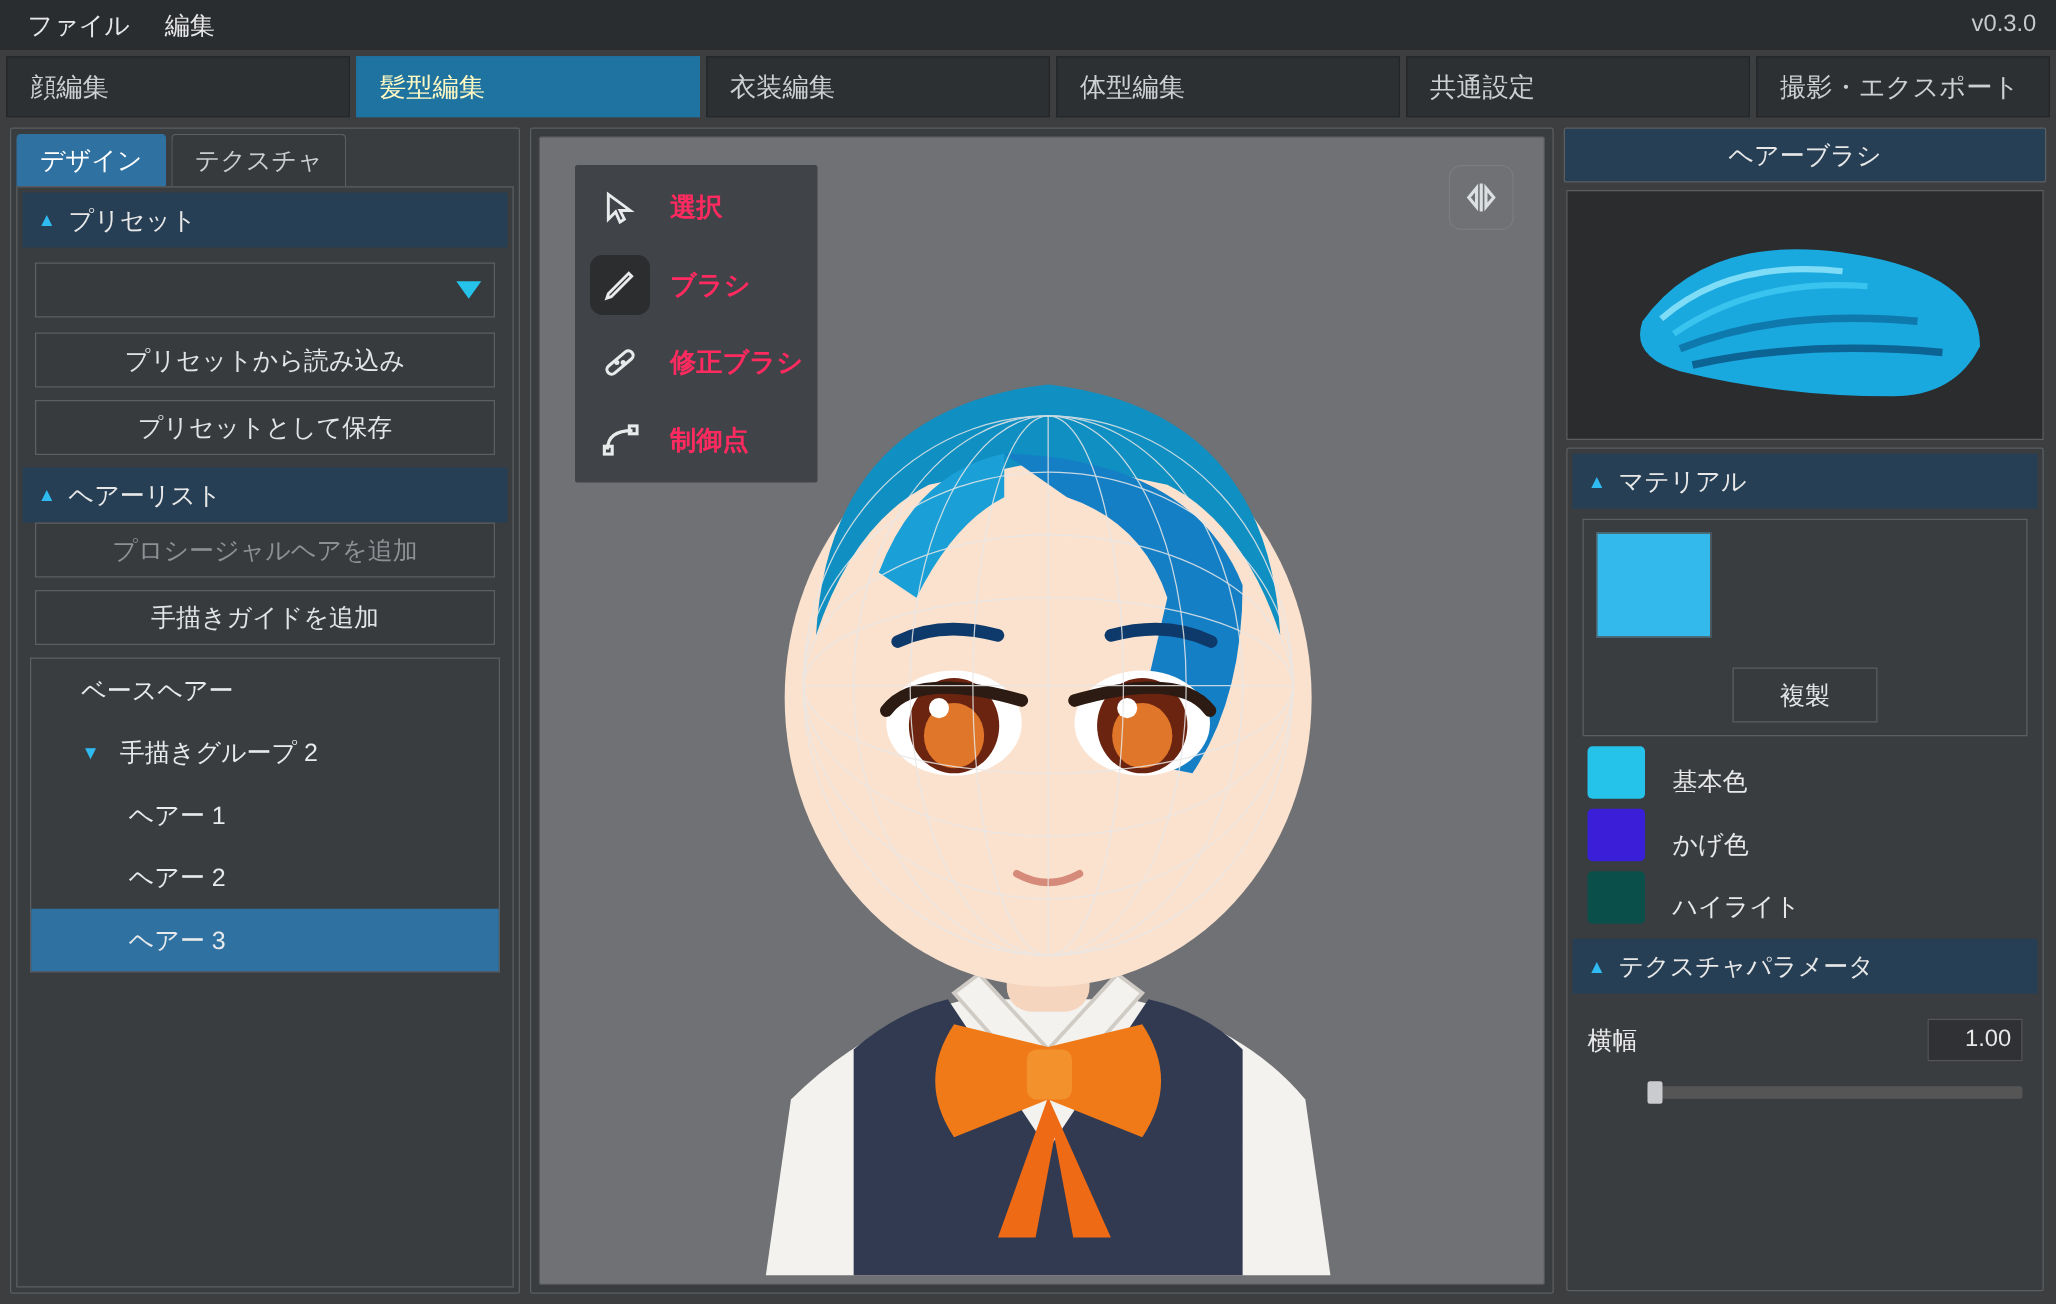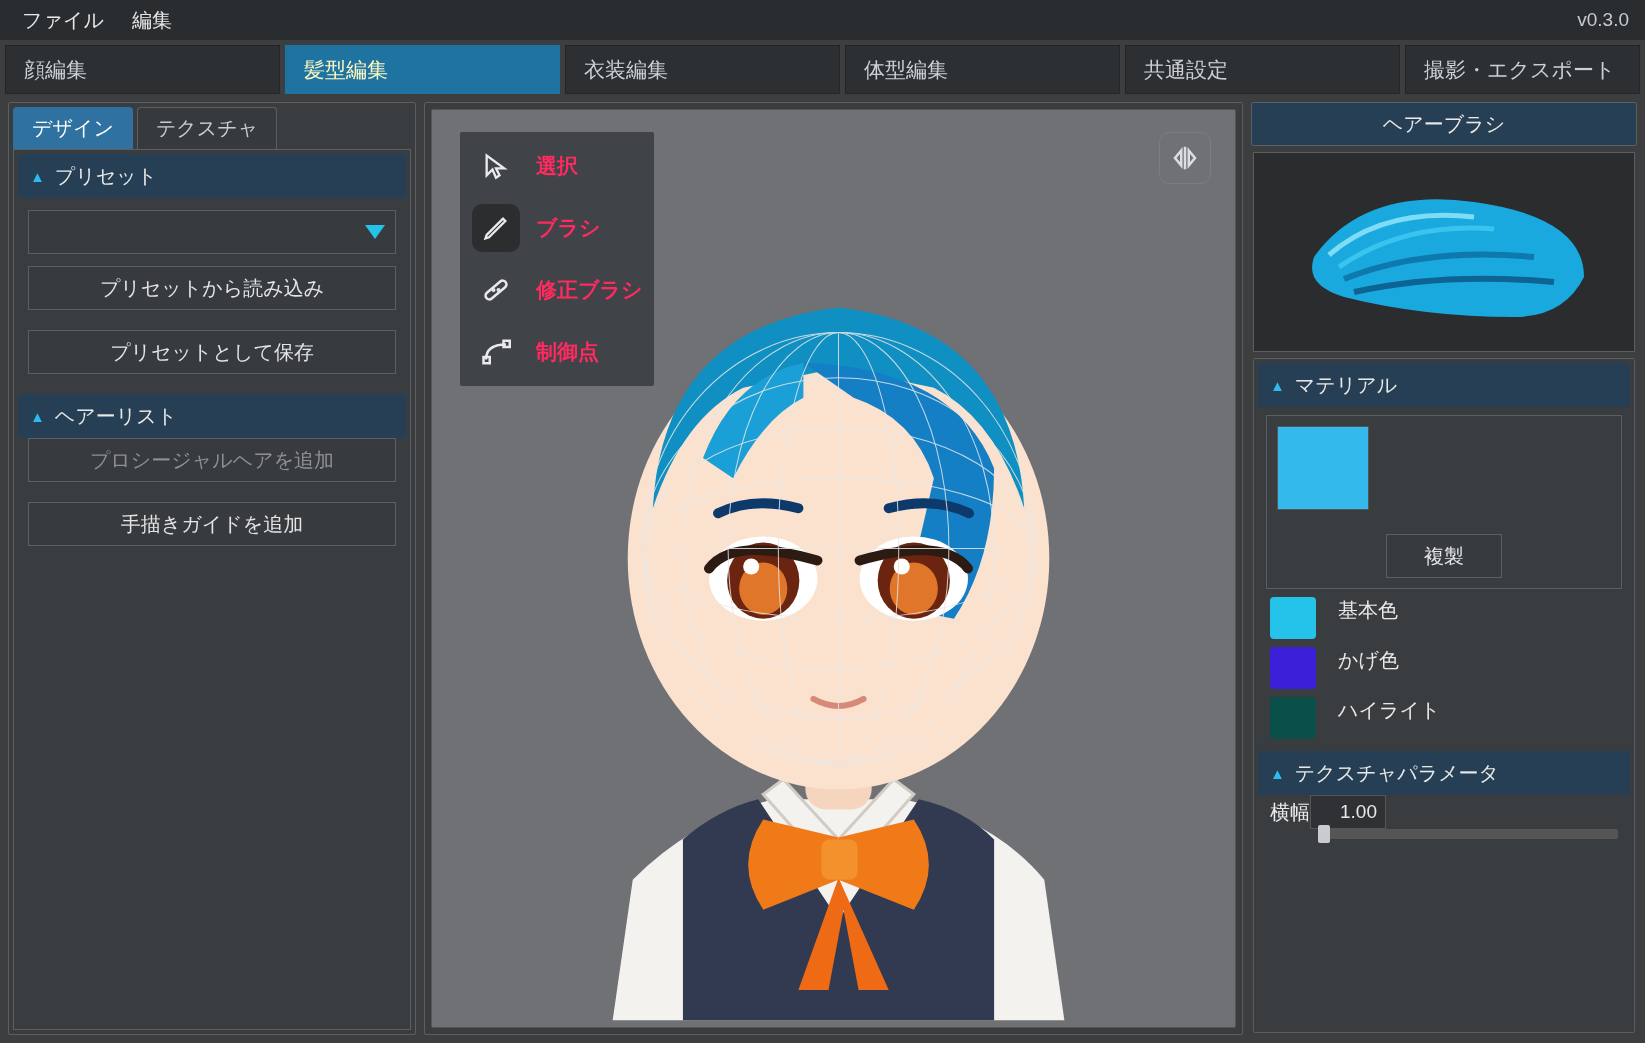--- a/index.html
+++ b/index.html
@@ -16,21 +16,21 @@
 .panel{background:#3a3d40;border:1px solid #5c5f62;border-radius:2px}
 .left{width:408px;display:flex;flex-direction:column}
 .subtabs{height:46px;display:flex;padding-top:4px;gap:4px;padding-left:4px}
 .subtabs .st{height:42px;padding:15px 18px;display:flex;align-items:center;font-size:20px;background:#363a3d;border:1px solid #5c5f62;border-bottom:none;border-radius:4px 4px 0 0;color:#cacdd0;cursor:pointer}
 .subtabs .st.active{background:#2f71a0;border-color:#2f71a0;color:#fff}
 .leftbody{flex:1;border:1px solid #5c5f62;margin:0 4px 4px 4px;padding:4px;overflow:auto}
 .sechdr{height:44px;background:#263f54;display:flex;align-items:center;padding:0 12px;font-size:20px;gap:10px;cursor:pointer}
 .sechdr .tri{color:#2fbaf1;font-size:15px}
 .dd{height:44px;border:1px solid #5c5f62;background:#383b3e;margin:12px 10px;position:relative;cursor:pointer}
 .dd::after{content:"";position:absolute;right:10px;top:14px;border-left:10px solid transparent;border-right:10px solid transparent;border-top:14px solid #25c3ea}
-.btn{height:44px;border:1px solid #5c5f62;background:#383b3e;margin:0 10px 20px 10px;display:flex;align-items:center;justify-content:center;font-size:20px;color:#e2e4e6;cursor:pointer}
+.btn{height:44px;border:1px solid #5c5f62;background:#383b3e;margin:0 10px 10px 10px;display:flex;align-items:center;justify-content:center;font-size:20px;color:#e2e4e6;cursor:pointer}
 .btn.dis{color:#8e9094}
 .listwrap{border:1px solid #5c5f62;margin:8px 6px;padding:0}
 .li{height:50px;display:flex;align-items:center;padding:0 18px;font-size:20px;color:#e8eaec;cursor:pointer}
 .li.indent1{padding-left:40px}
 .li.indent2{padding-left:78px}
 .li .tri{color:#2fbaf1;font-size:15px;margin-right:16px}
 .li.sel{background:#2f71a0}
 .center{flex:1;position:relative}
 .viewport{position:absolute;inset:6px;background:#6f7174;border:1px solid #555;border-radius:2px;overflow:hidden}
 .avatar-svg{width:100%;height:100%}
@@ -39,23 +39,23 @@
 .ticon{width:48px;height:48px;border-radius:10px;display:flex;align-items:center;justify-content:center;color:#e8eaec}
 .ticon.sel{background:#2b2d2f}
 .tlabel{font-size:21px;font-weight:600;color:#ff2a5f}
 .mirrorbtn{position:absolute;right:24px;top:22px;width:52px;height:52px;border-radius:10px;border:1px solid #7b7d80;background:#6f7174;display:flex;align-items:center;justify-content:center;cursor:pointer}
 .right{width:386px;display:flex;flex-direction:column;gap:6px}
 .rtitle{height:44px;background:#263f54;display:flex;align-items:center;justify-content:center;font-size:20px}
 .hairprev{height:200px;border:1px solid #5c5f62;margin:0 2px;background:#2a2c2e;display:flex;align-items:center;justify-content:center}
 .rbody{flex:1;border:1px solid #5c5f62;margin:0 2px 2px 2px;padding:4px;overflow:auto}
 .matbox{border:1px solid #5c5f62;margin:8px;padding:10px;display:flex;flex-direction:column;align-items:center;gap:24px}
 .swatchbig{width:92px;height:84px;border:1px solid #555;background:#33b9ec;align-self:flex-start;cursor:pointer}
-.colorrow{display:flex;align-items:flex-start;gap:22px;margin:8px 12px;font-size:20px}
+.colorrow{display:flex;align-items:flex-end;gap:22px;margin:8px 12px;font-size:20px}
 .sw{width:46px;height:42px;border-radius:4px;cursor:pointer}
-.pararow{display:flex;align-items:center;margin:0 12px;font-size:20px}
+.pararow{display:flex;align-items:center;justify-content:space-between;margin:20px 12px;font-size:20px}
 .valbox{width:76px;height:34px;background:#2f3134;border:1px solid #555;display:flex;align-items:center;justify-content:flex-end;padding:0 8px;font-size:19px}
 .slider{height:10px;background:#555;margin:0 12px 10px 60px;position:relative;border-radius:2px}
 .slider .knob{position:absolute;left:0;top:-4px;width:12px;height:18px;background:#c9cbce;border-radius:2px}
 svg{display:block}
 </style>
 </head>
 <body>
 
 <div class="app">
   <div class="menubar">
@@ -89,20 +89,38 @@
         <div class="btn">プリセットから読み込み</div>
         <div class="btn">プリセットとして保存</div>
 
         <div class="sechdr">
             <span class="tri">▲</span>
             <span>ヘアーリスト</span>
           </div>
         <div class="btn dis">プロシージャルヘアを追加</div>
         <div class="btn">手描きガイドを追加</div>
 
+        <div class="listwrap">
+          <div class="li indent1">
+              <span>ベースヘアー</span>
+            </div>
+          <div class="li indent1">
+              <span class="tri">▼</span>
+              <span>手描きグループ 2</span>
+            </div>
+          <div class="li indent2">
+              <span>ヘアー 1</span>
+            </div>
+          <div class="li indent2">
+              <span>ヘアー 2</span>
+            </div>
+          <div class="li indent2 sel">
+              <span>ヘアー 3</span>
+            </div>
+        </div>
       </div>
     </div>
 
     <div class="center panel">
       <div class="viewport">
         <svg class="avatar-svg" viewBox="0 0 800 900">
 
           <path d="M180 900 L200 760 Q260 700 340 680 L470 680 Q560 700 610 760 L630 900 Z" fill="#f4f2ee"></path>
           <path d="M325 680 L405 800 L485 680 Q530 690 560 720 L560 900 L250 900 L250 720 Q285 690 325 680 Z" fill="#323a52"></path>
 

